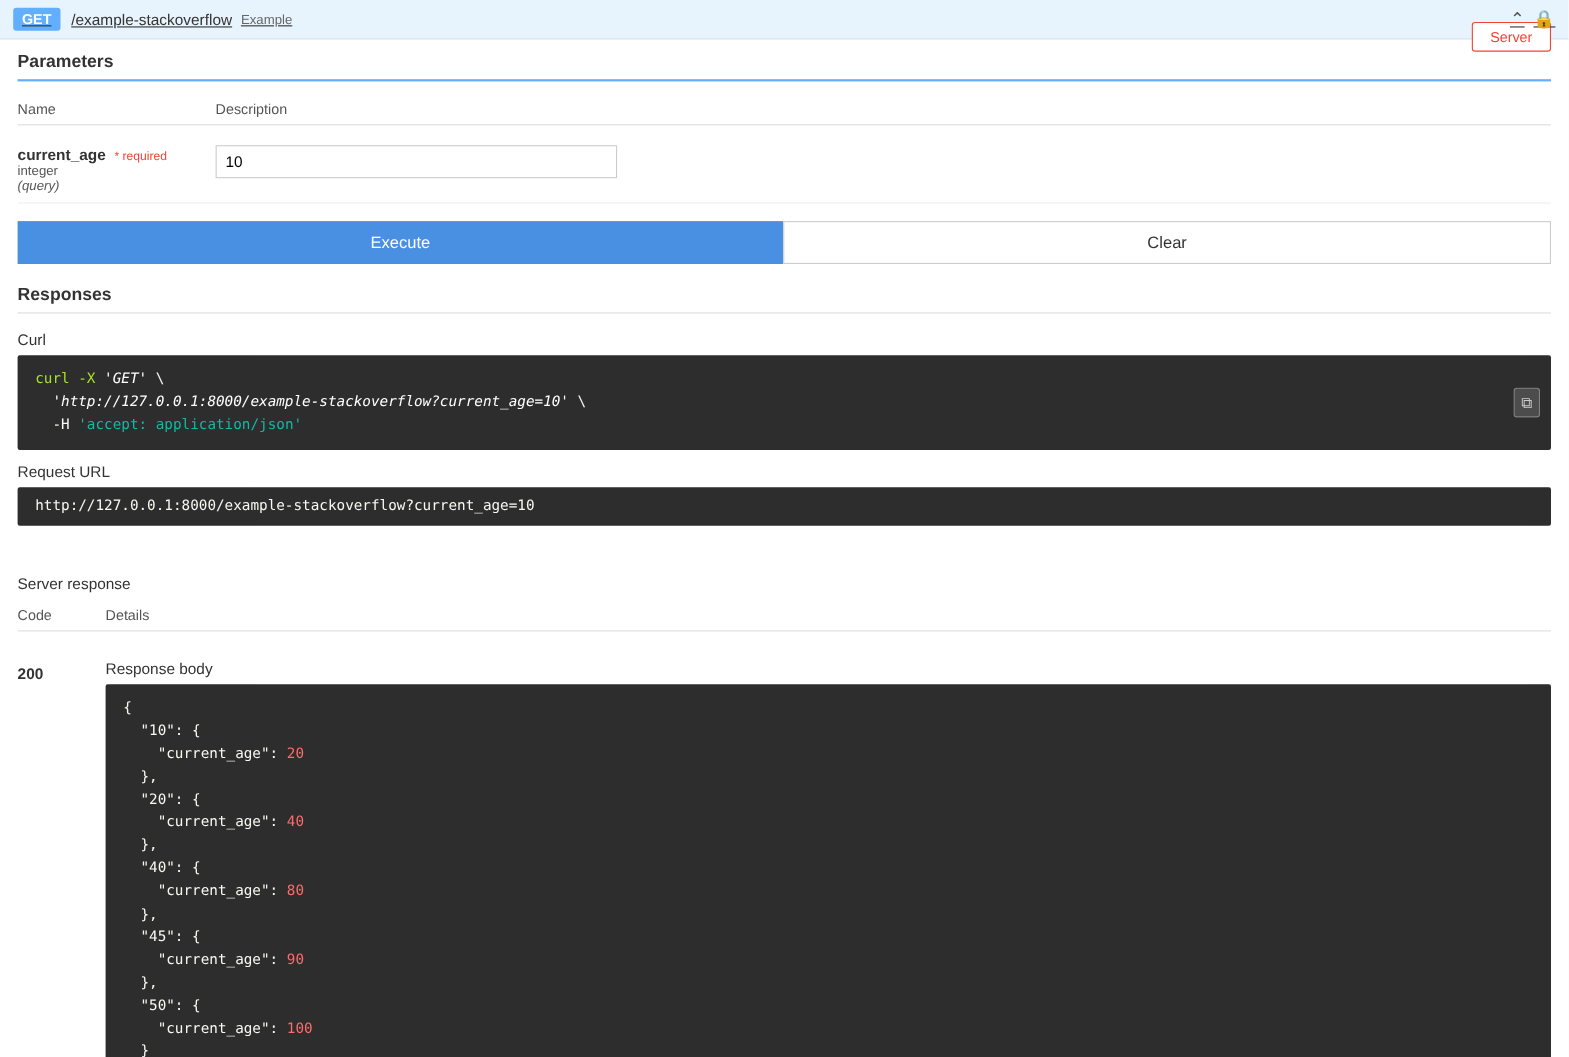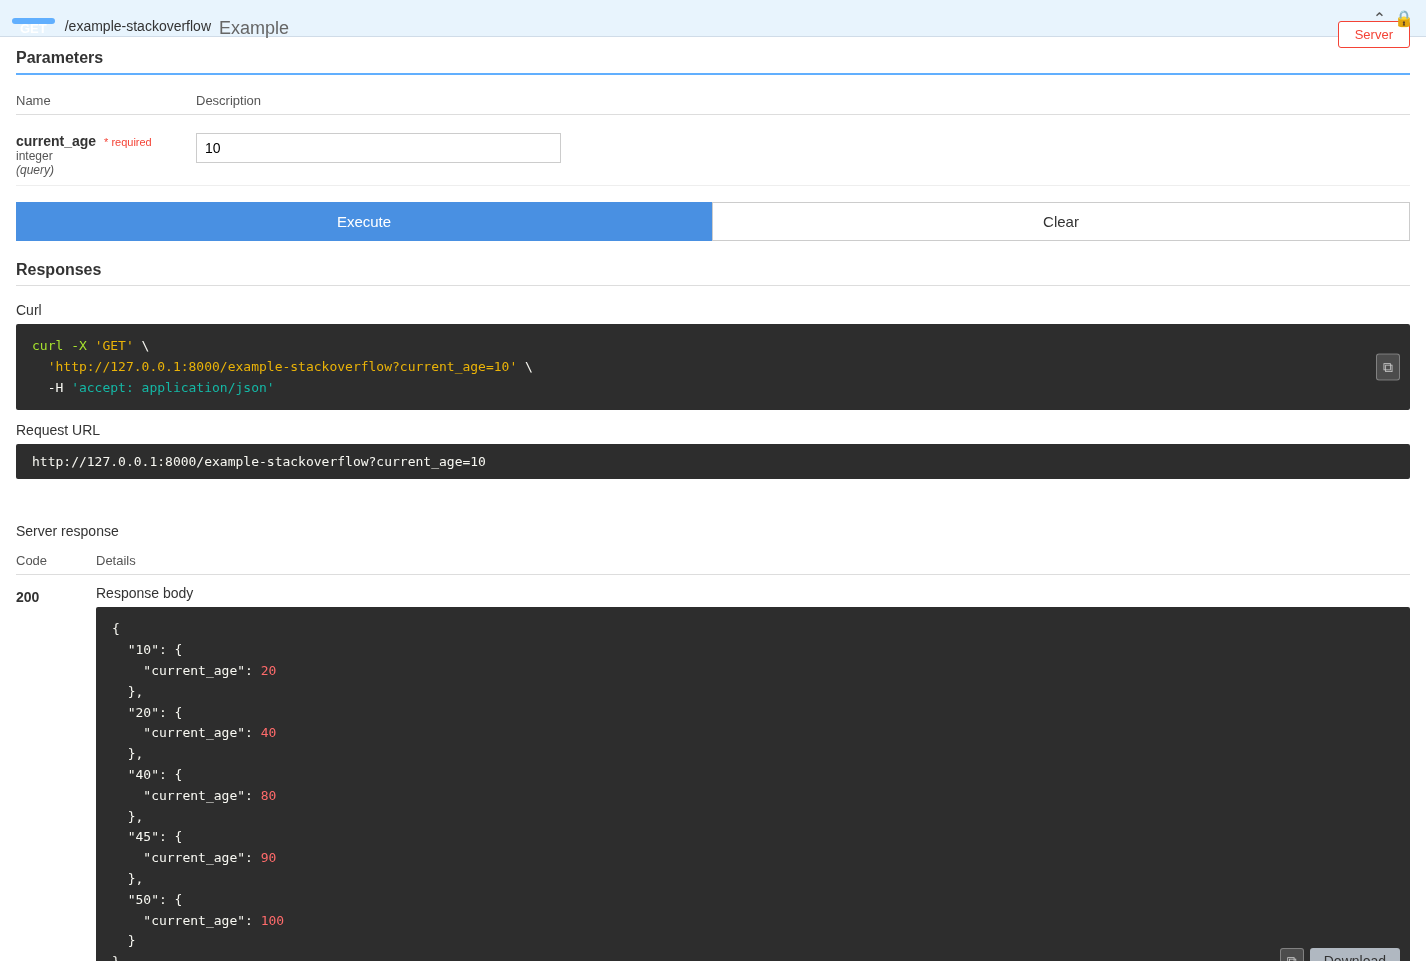--- a/index.html
+++ b/index.html
@@ -6,41 +6,43 @@
     body {
       font-family: Arial, sans-serif;
       font-size: 14px;
       background: #fafafa;
       color: #333;
     }
 
     
     .header-bar {
       display: flex;
+      align-items: center;
       background: #e8f4fd;
-      padding: 18px 12px;
+      padding: 6px 12px;
       border-bottom: 1px solid #d0dce8;
       height: 36px;
+      text-decoration: underline;
     }
     .get-badge {
       background: #61affe;
       color: white;
       font-weight: bold;
       font-size: 13px;
       padding: 3px 8px;
       border-radius: 3px;
       margin-right: 10px;
     }
     .endpoint-path {
       font-size: 14px;
       color: #333;
       margin-right: 8px;
     }
     .endpoint-desc {
-      font-size: 18px;
+      font-size: 12px;
       color: #666;
     }
     .header-actions {
       margin-left: auto;
       display: flex;
       align-items: center;
       gap: 8px;
     }
     .collapse-btn {
       background: none;
@@ -191,21 +193,21 @@
       color: #f8f8f2;
       padding: 12px 16px;
       font-family: monospace;
       font-size: 13px;
       line-height: 1.6;
       margin-bottom: 12px;
       position: relative;
       border-radius: 2px;
     }
     .code-block .curl-method { color: #a6e22e; }
-    .code-block .curl-url { color: #eab308; }
+    .code-block .curl-url { color: #ffffff; font-style: italic; }
     .code-block .curl-header { color: #14b8a6; }
     .copy-btn {
       position: absolute;
       right: 10px;
       top: 50%;
       transform: translateY(-50%);
       background: rgba(255,255,255,0.15);
       border: 1px solid rgba(255,255,255,0.3);
       color: #ccc;
       padding: 4px 6px;
@@ -230,21 +232,21 @@
       font-size: 14px;
       font-weight: normal;
       margin-bottom: 8px;
       color: #333;
       margin-top: 44px;
     }
     .response-table-header {
       display: flex;
       padding: 6px 0;
       border-bottom: 1px solid #ddd;
-      margin-bottom: 0;
+      margin-bottom: 16px;
     }
     .response-table-header .col-code {
       width: 80px;
       font-size: 13px;
       color: #555;
     }
     .response-table-header .col-details {
       font-size: 13px;
       color: #555;
     }

